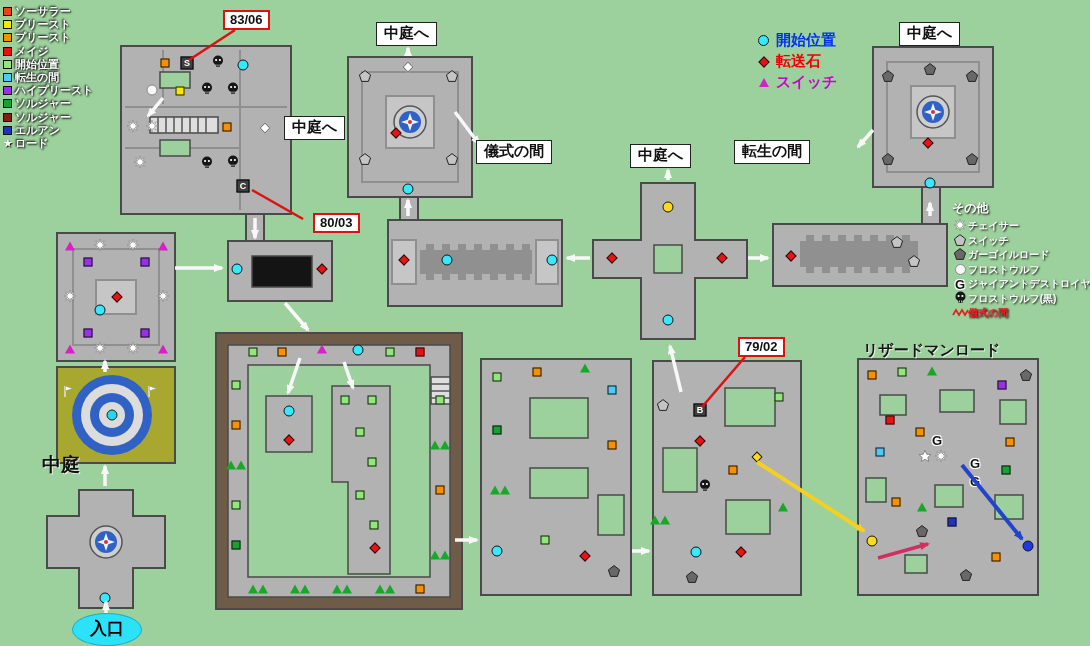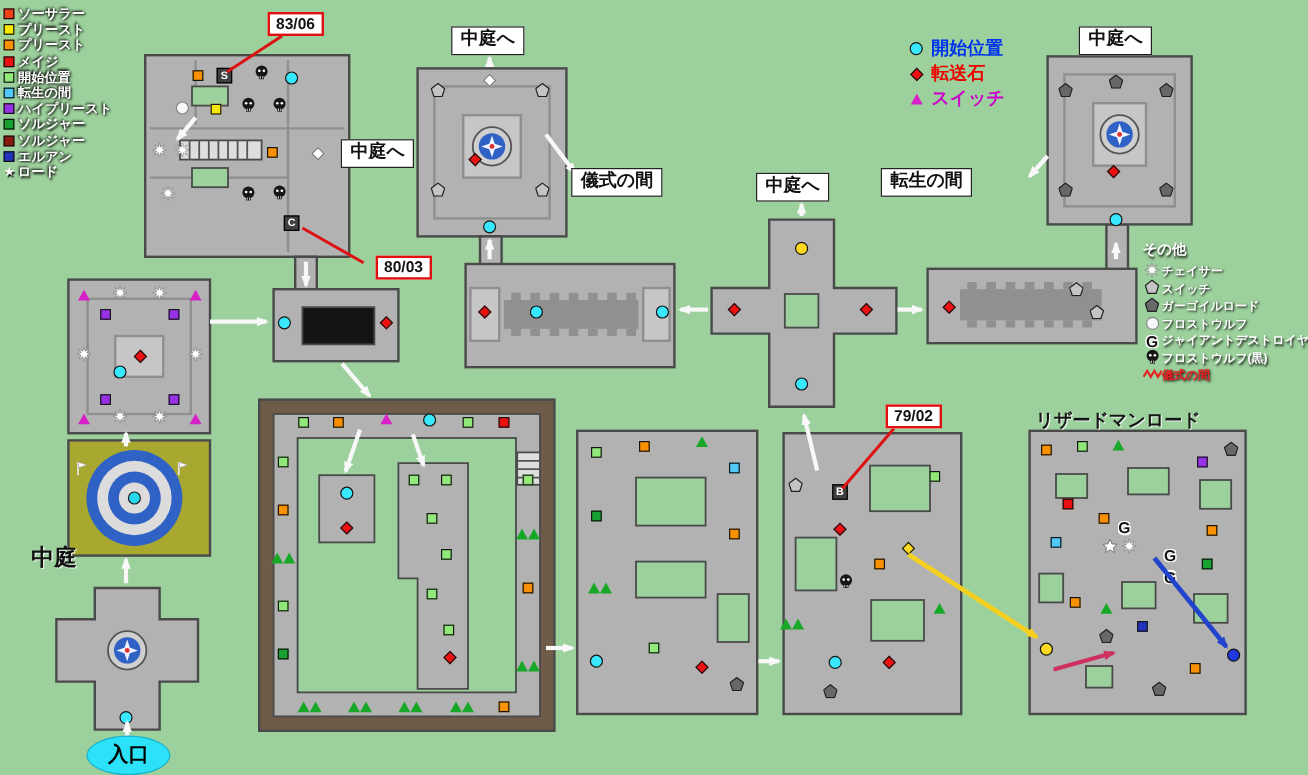--- a/index.html
+++ b/index.html
@@ -761,21 +761,21 @@
     </svg>
 
   <div id="labels-layer" class="layer">
       <div class="lbl box" style="left: 376px; top: 22px;">中庭へ</div>
       <div class="lbl box" style="left: 284px; top: 116px;">中庭へ</div>
       <div class="lbl box" style="left: 630px; top: 144px;">中庭へ</div>
       <div class="lbl box" style="left: 899px; top: 22px;">中庭へ</div>
       <div class="lbl box" style="left: 476px; top: 140px;">儀式の間</div>
       <div class="lbl box" style="left: 734px; top: 140px; font-family: Liberation Serif, serif;">転生の間</div>
       <div class="lbl plain" style="left: 863px; top: 341px;">リザードマンロード</div>
-      <div class="lbl plain-big" style="left: 26px; top: 452px;">中庭</div>
+      <div class="lbl plain-big" style="left: 42px; top: 452px;">中庭</div>
       <div class="lbl entrance" style="left: 72px; top: 613px;">入口</div>
       <div class="callout" style="left: 223px; top: 10px;">83/06</div>
       <div class="callout" style="left: 313px; top: 213px;">80/03</div>
       <div class="callout" style="left: 738px; top: 337px;">79/02</div>
     </div>
 
 
   <div class="leg">
     <div class="leg-row">
       <span class="sq-ic" id="liz-header-icon" style="background: rgb(240, 64, 24);"></span>

